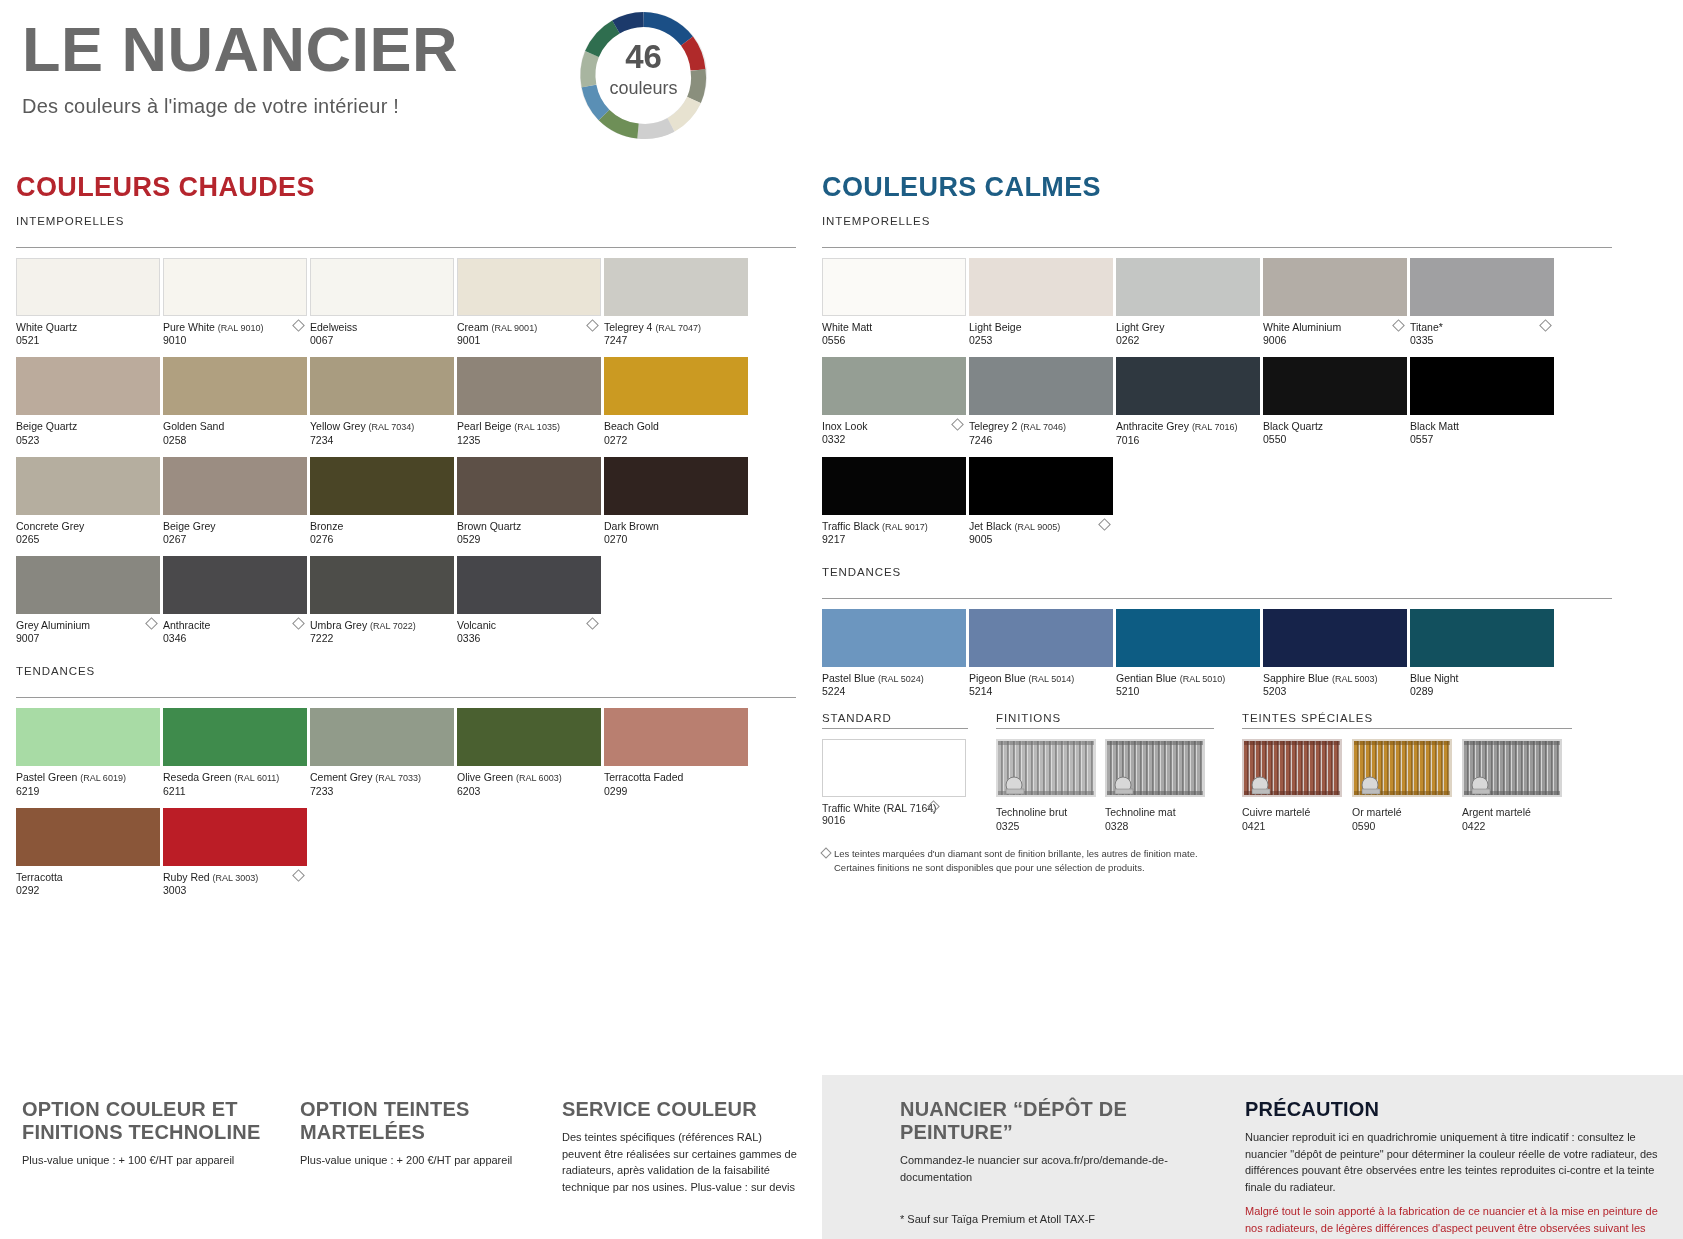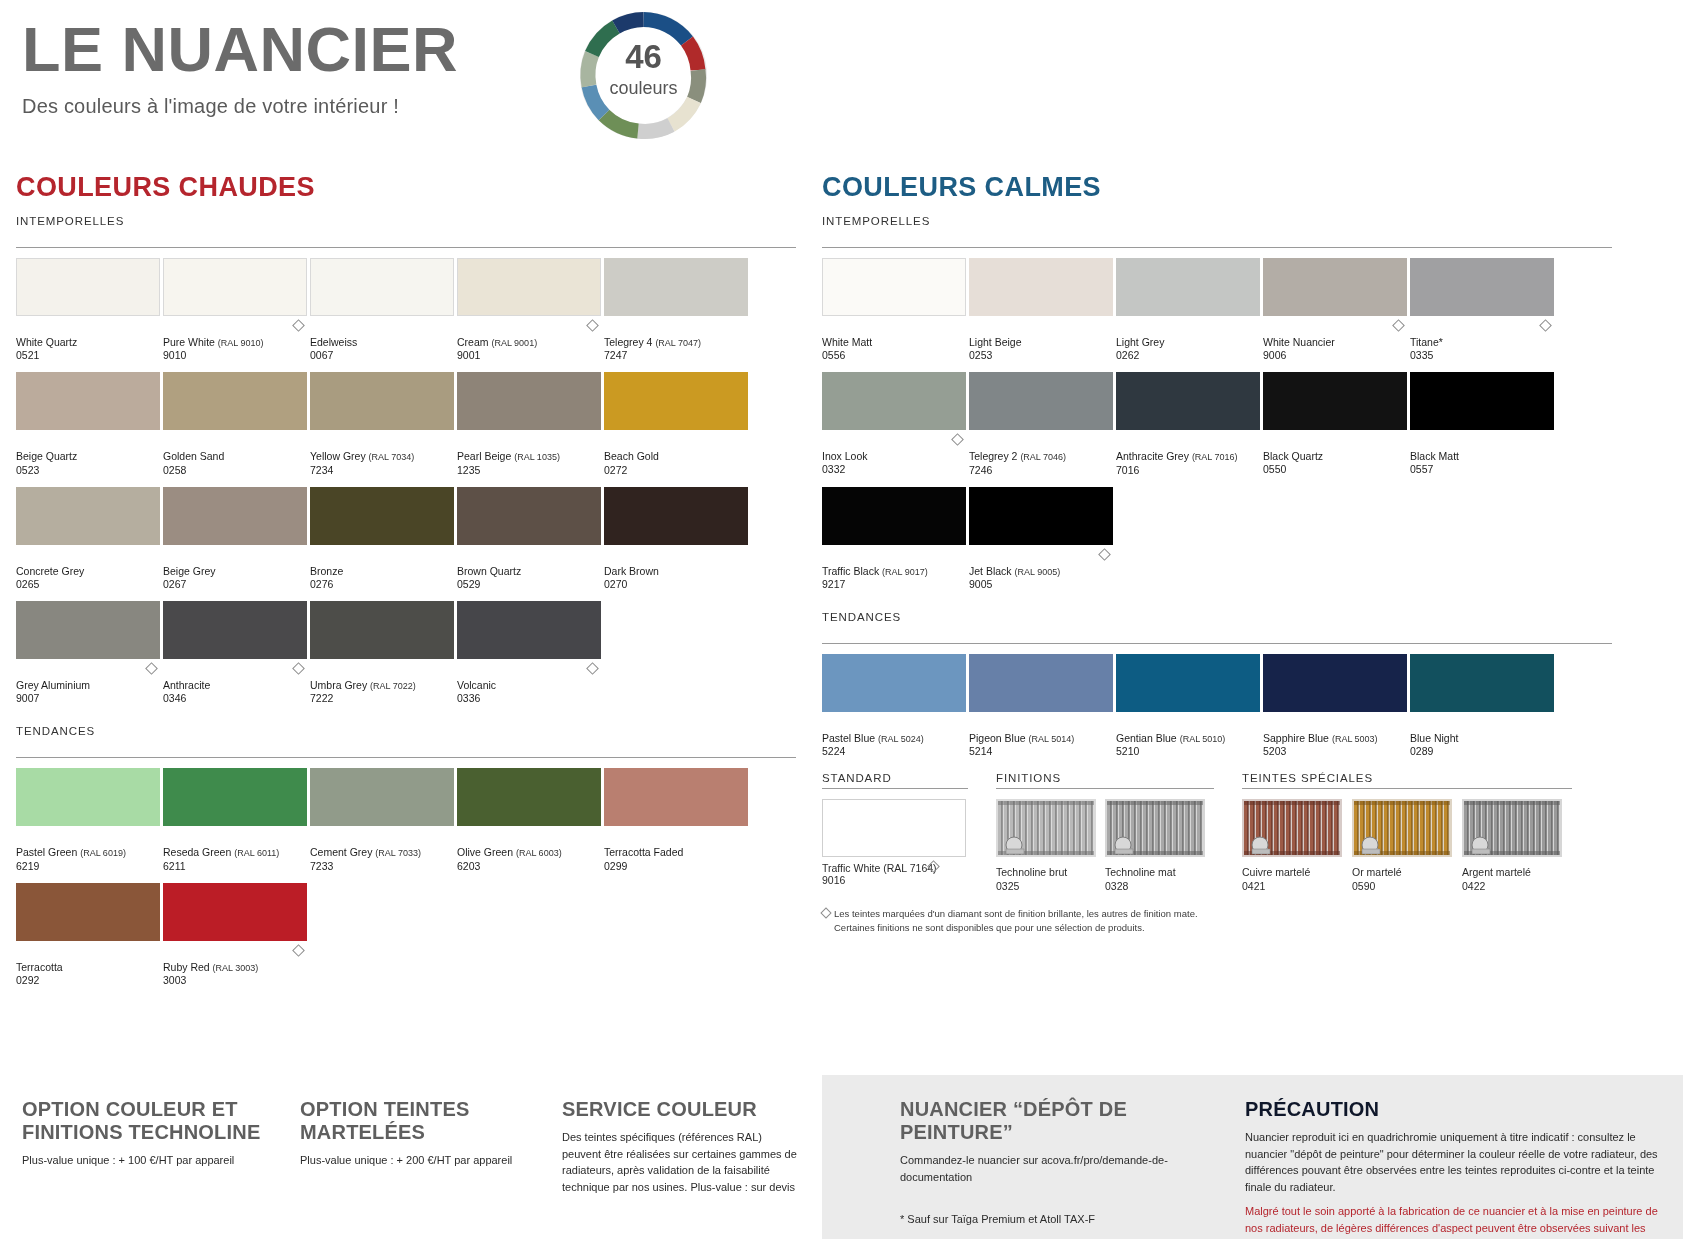--- a/index.html
+++ b/index.html
@@ -45,21 +45,21 @@
     font-size:11.5px; letter-spacing:0.9px; color:#333;
     padding-bottom:20px; border-bottom:1px solid #9a9a9a;
     margin-top:12px;
   }
 
   
   .grid { display:flex; flex-wrap:wrap; }
   .cell { width:146px; margin-right:1px; margin-top:10px; position:relative; }
   .cell .chip { width:144px; height:58px; border:0; }
   .cell.bordered .chip { border:1px solid #d9d9d9; }
-  .cell .nm { font-size:10.5px; color:#1d1d1d; margin-top:20px; line-height:1.25;
+  .cell .nm { font-size:10.5px; color:#1d1d1d; margin-top:5px; line-height:1.25;
               padding-right:14px; }
   .cell .nm .ral { font-size:9px; color:#333; }
   .cell .code { font-size:10.5px; color:#1d1d1d; line-height:1.25; }
   .dia {
     position:absolute; right:6px; width:9px; height:9px;
     border:1px solid #8d8d8d; transform:rotate(45deg);
   }
   .dia.r1 { top:63px; }
 
   
@@ -282,21 +282,21 @@
           <div class="nm">Light Beige </div>
           <div class="code">0253</div>
         </div>
         <div class="cell">
           <div class="chip" style="background: rgb(196, 198, 196);"></div>
           <div class="nm">Light Grey </div>
           <div class="code">0262</div>
         </div>
         <div class="cell">
           <div class="chip" style="background: rgb(179, 173, 166);"></div>
-          <div class="nm">White Nuancier </div>
+          <div class="nm">White Aluminium </div>
           <div class="code">9006</div>
           <div class="dia r1"></div>
         </div>
         <div class="cell">
           <div class="chip" style="background: rgb(160, 160, 162);"></div>
           <div class="nm">Titane* </div>
           <div class="code">0335</div>
           <div class="dia r1"></div>
         </div>
         <div class="cell">

